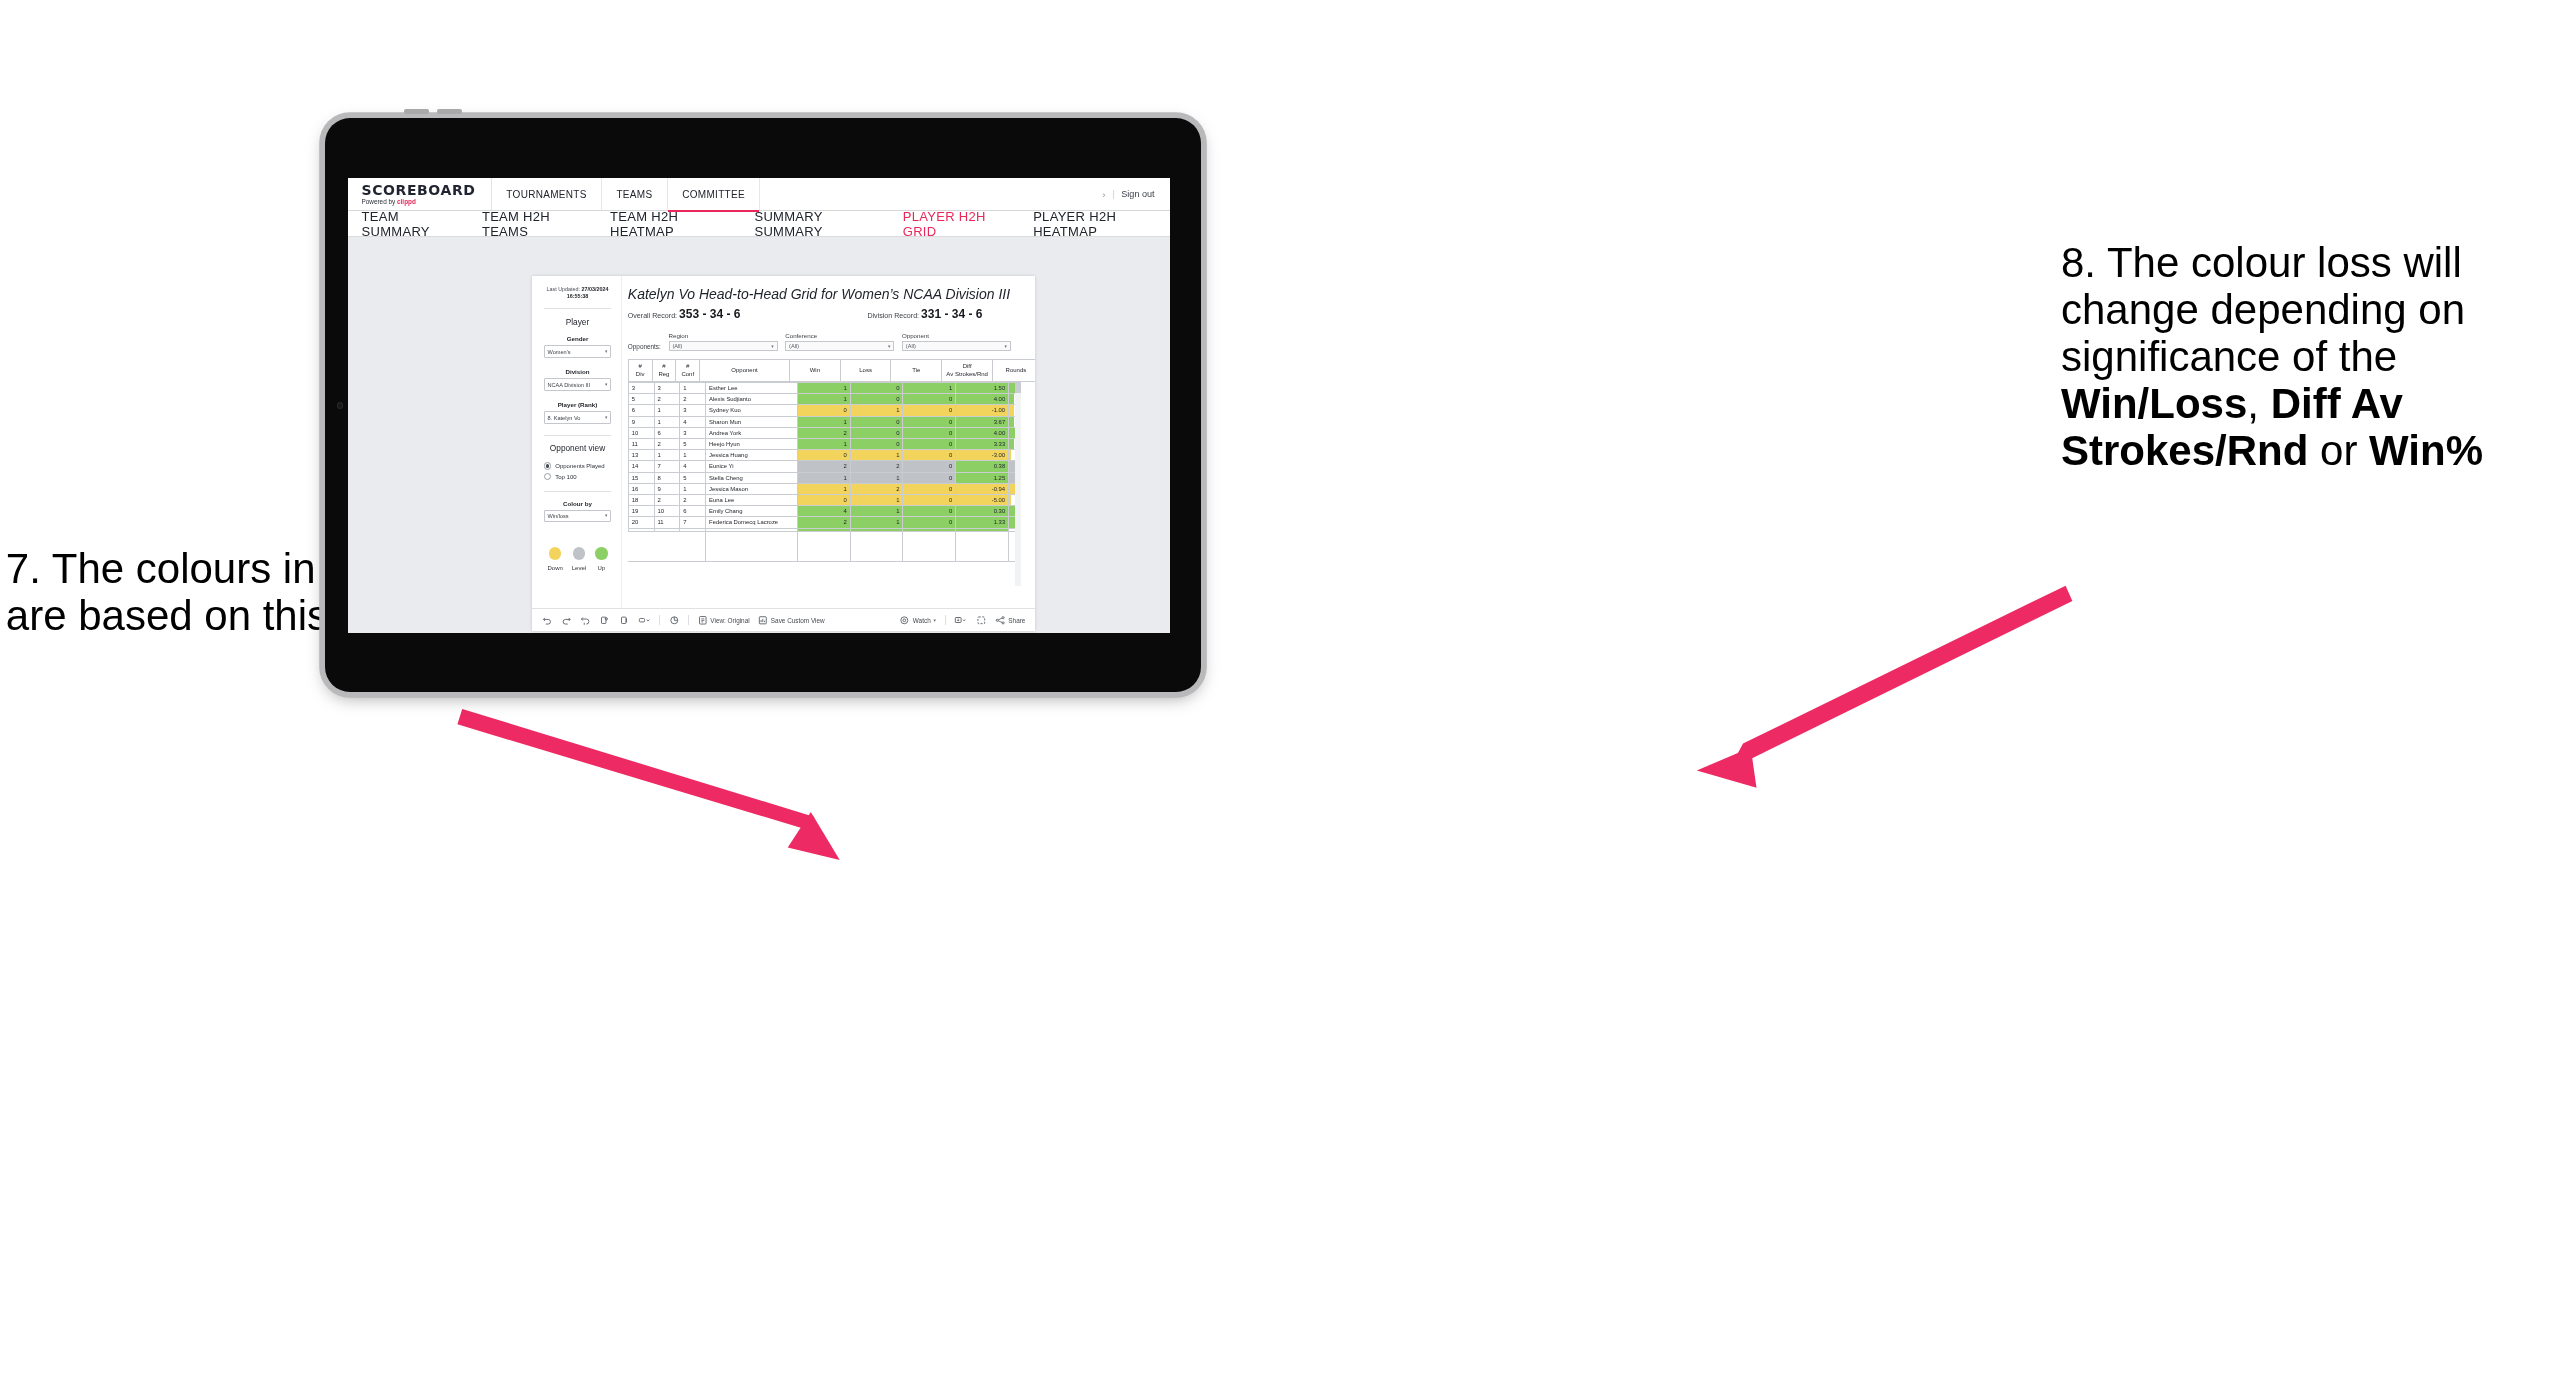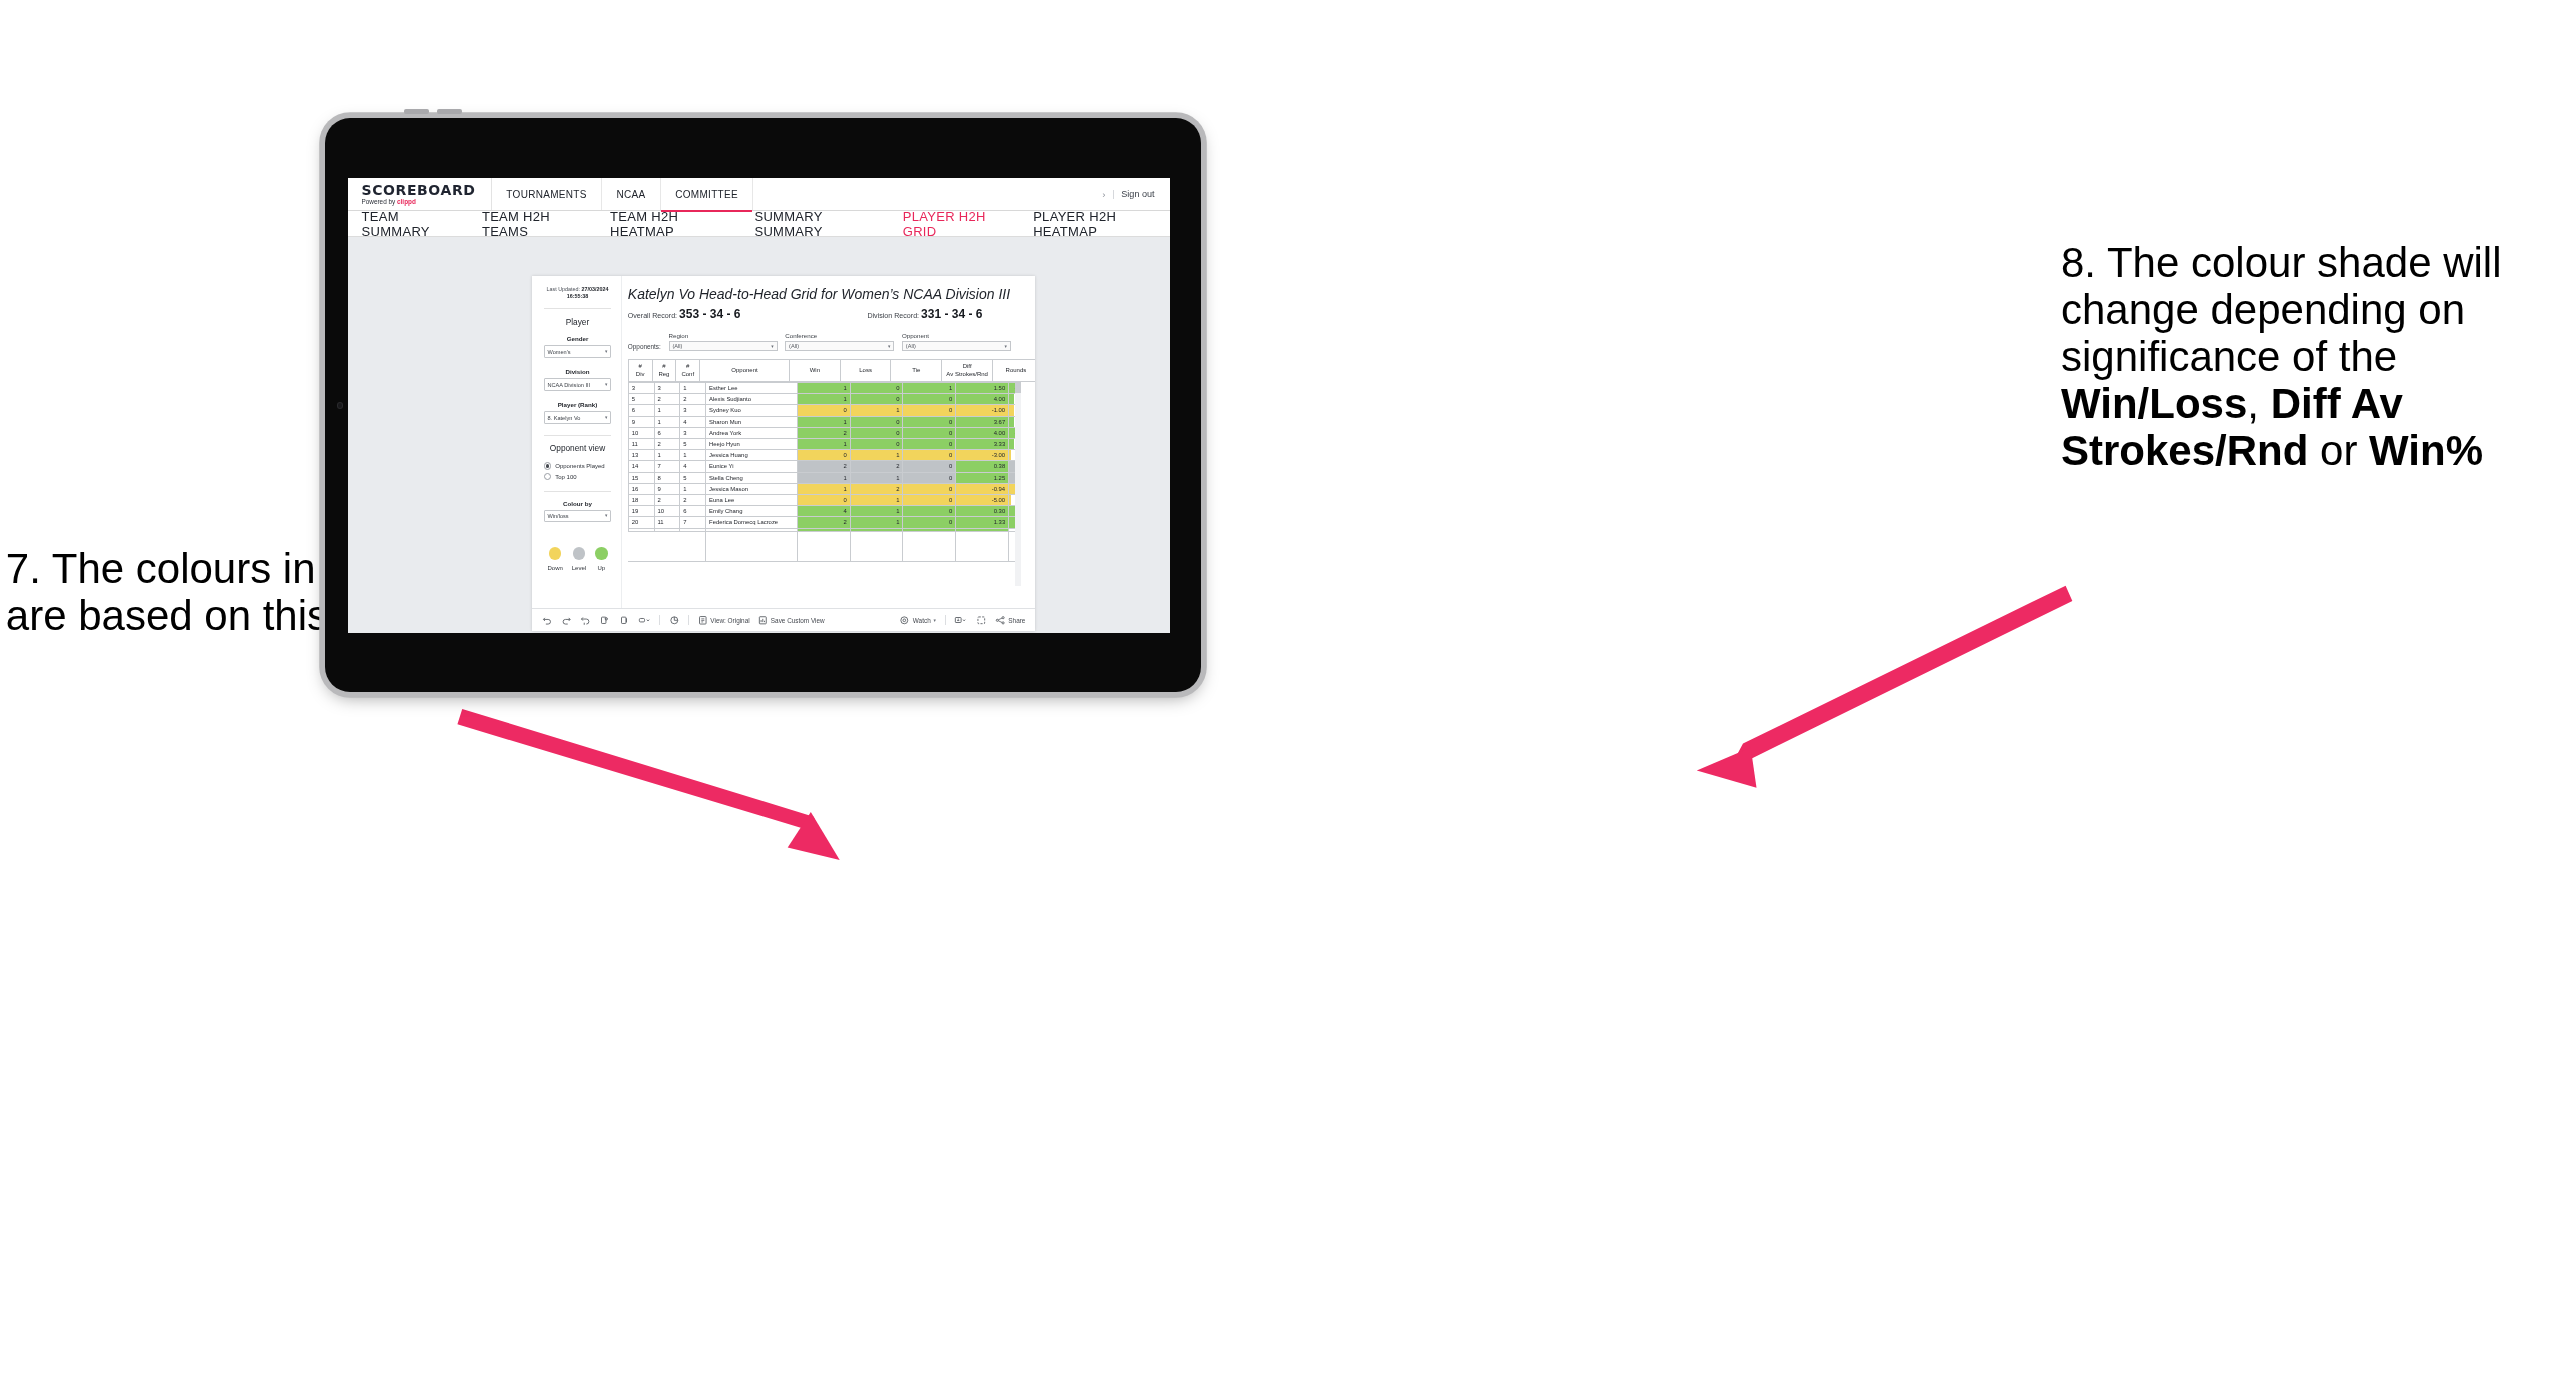--- a/index.html
+++ b/index.html
@@ -137,38 +137,38 @@
   </g>
 </svg>
 
 <div class="annot" id="annot-left">
   <span>7.</span>
   <span>The colours in the grid are based on this selection</span>
 </div>
 
 <div class="annot" id="annot-right">
   <span>8.</span>
-  <span>The colour shade will change depending on significance of the </span><b>Win/Loss</b><span>, </span><b>Diff Av Strokes/Rnd</b><span> or </span><b>Win%</b>
+  <span>The colour loss will change depending on significance of the </span><b>Win/Loss</b><span>, </span><b>Diff Av Strokes/Rnd</b><span> or </span><b>Win%</b>
 </div>
 
 <div id="tablet">
   <div class="cam"></div>
   <div class="btn-side" style="left:79px;top:-8.7px;width:25px;height:4.8px;"></div>
   <div class="btn-side" style="left:112px;top:-8.7px;width:25px;height:4.8px;"></div>
 
   <div id="screen">
 
     <div class="app-header">
       <div class="brand">
         <div class="brand-title">SCOREBOARD</div>
         <div class="brand-sub"><span style="color:#2b2f38;font-weight:400;">Powered by </span><span>clippd</span></div>
       </div>
       <div class="topnav">
         <div class="topnav-item">TOURNAMENTS</div>
-        <div class="topnav-item">NCAA</div>
+        <div class="topnav-item">TEAMS</div>
         <div class="topnav-item active">COMMITTEE</div>
       </div>
       <div class="header-right">
         <span class="chev-r">›</span>
         <span class="vbar">|</span>
         <span class="signout">Sign out</span>
       </div>
     </div>
 
     <div class="subnav">

